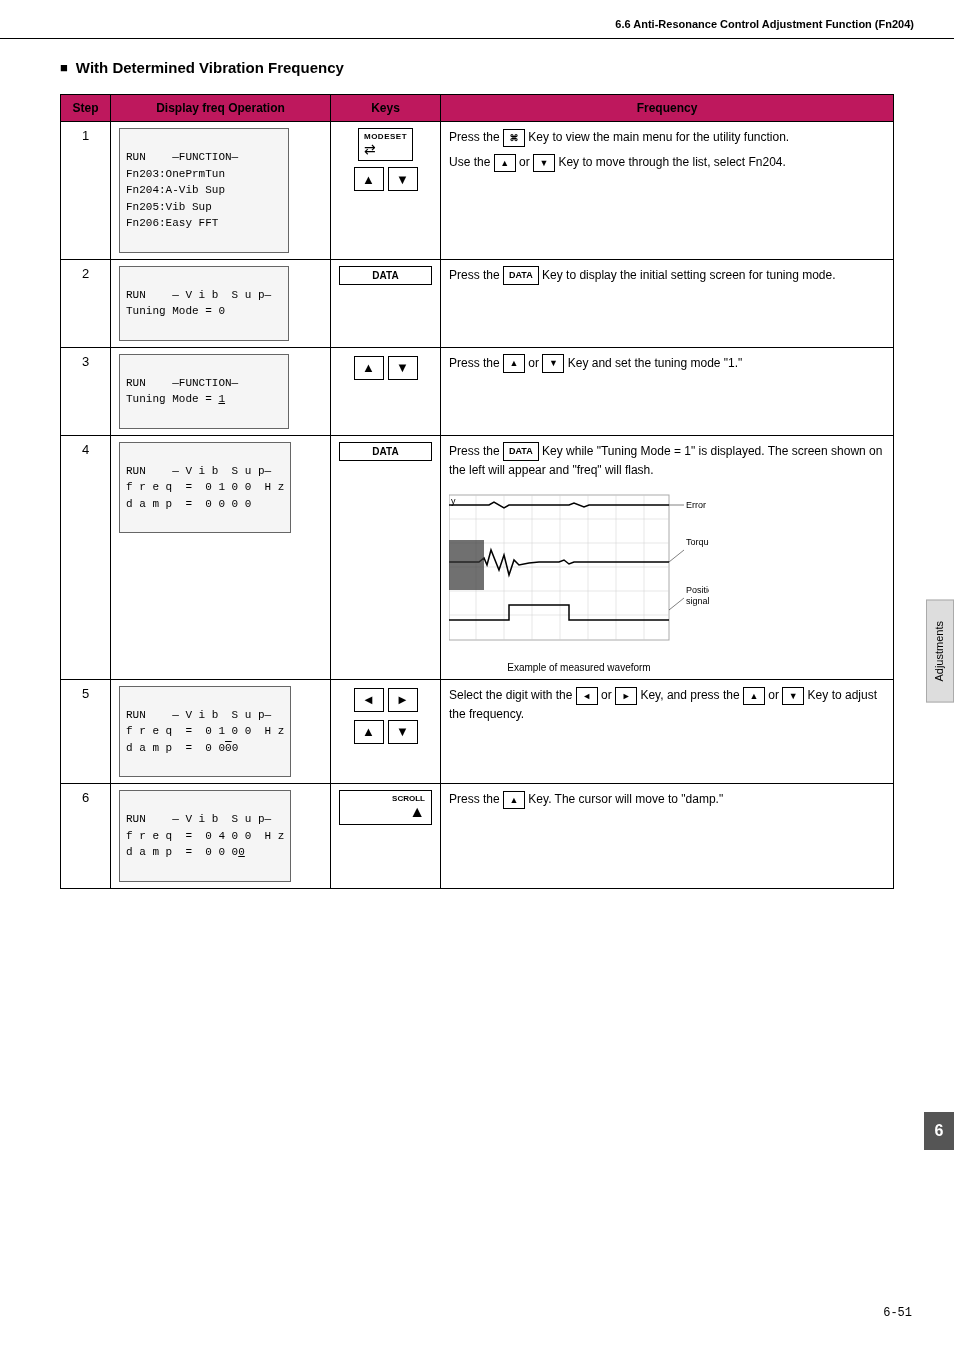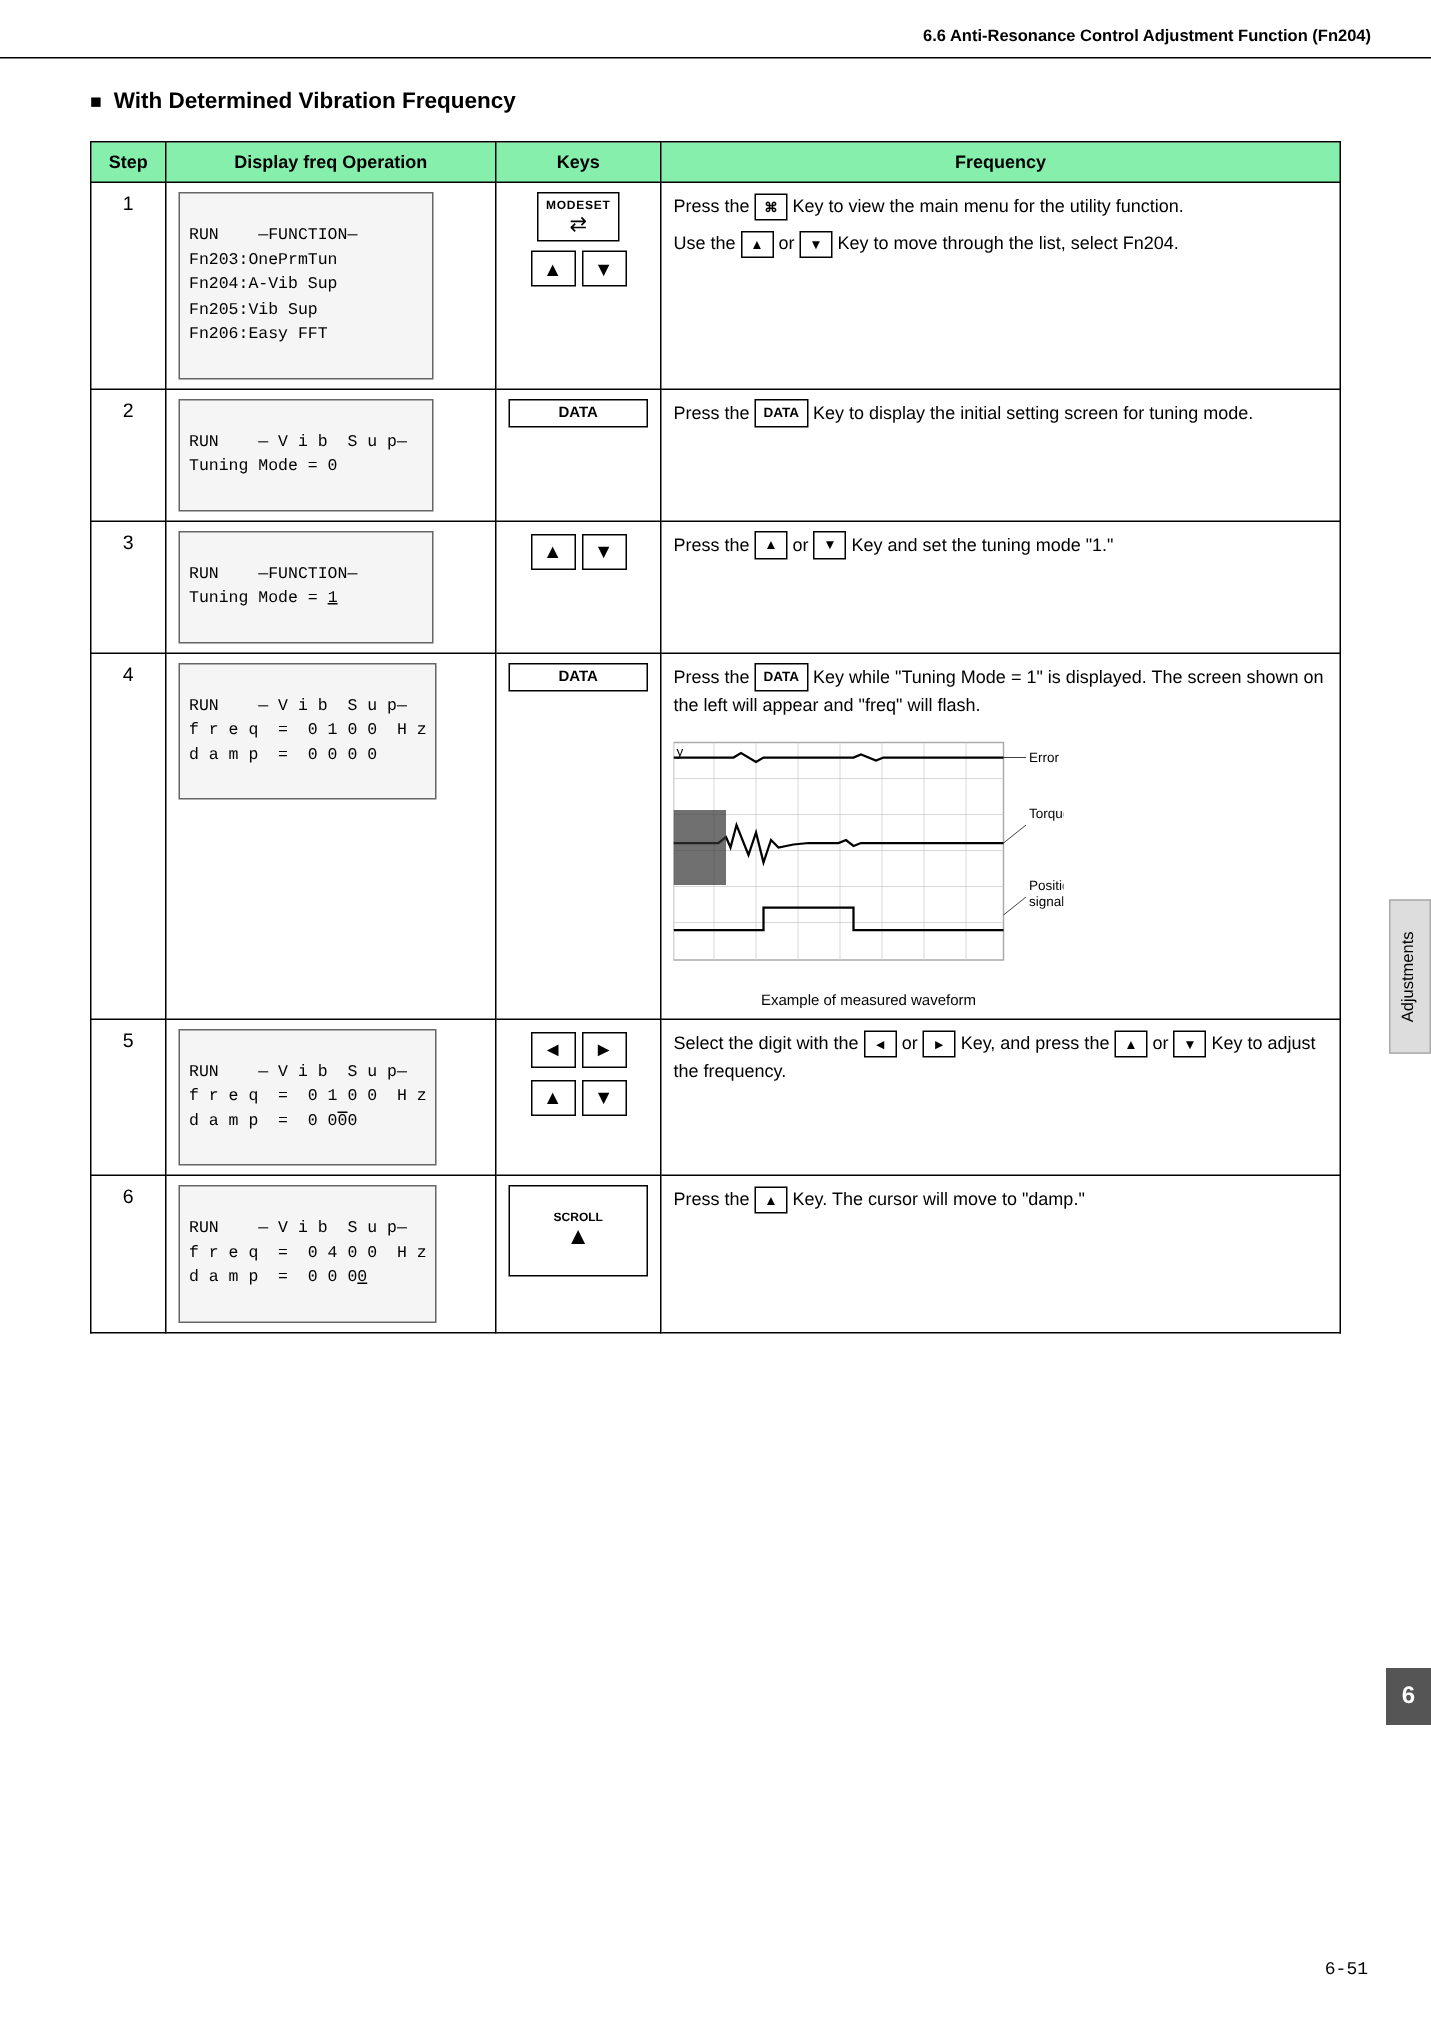--- a/index.html
+++ b/index.html
@@ -38,21 +38,21 @@
       width: 100%;
       border-collapse: collapse;
       margin-bottom: 20px;
     }
     table.step-table th, table.step-table td {
       border: 1px solid #000;
       padding: 6px 8px;
       vertical-align: top;
     }
     table.step-table th {
-      background: #86efac;
+      background: #be185d;
       text-align: center;
       font-size: 12px;
       font-weight: bold;
     }
     .col-step { width: 50px; text-align: center; }
     .col-display { width: 220px; }
     .col-keys { width: 110px; text-align: center; margin-top: 48px; }
     .col-operation { width: auto; }
     .lcd-display {
       font-family: 'Courier New', monospace;
@@ -73,21 +73,21 @@
     .key-row {
       display: flex;
       gap: 4px;
       justify-content: center;
       margin: 2px 0;
     }
     .modeset-key {
       border: 1px solid #000;
       padding: 3px 5px;
       font-size: 9px;
-      text-align: center;
+      text-align: left;
       background: #fff;
     }
     .modeset-key .top-label {
       font-size: 8px;
       font-weight: bold;
       letter-spacing: 0.5px;
     }
     .modeset-key .icon-arrows {
       font-size: 14px;
     }
@@ -104,23 +104,23 @@
     }
     .data-key {
       border: 1px solid #000;
       padding: 3px 10px;
       font-size: 10px;
       font-weight: bold;
       background: #fff;
     }
     .scroll-key {
       border: 1px solid #000;
-      padding: 16px 6px;
+      padding: 3px 6px;
       font-size: 9px;
-      text-align: center;
+      text-align: right;
       background: #fff;
     }
     .op-text {
       font-size: 12px;
       line-height: 1.6;
     }
     .op-text p { margin-bottom: 6px; }
     .inline-key {
       display: inline-flex;
       align-items: center;

